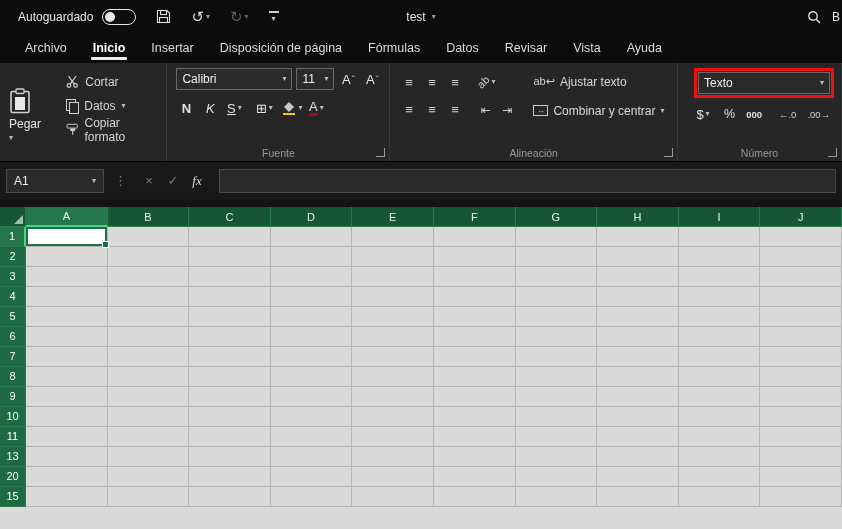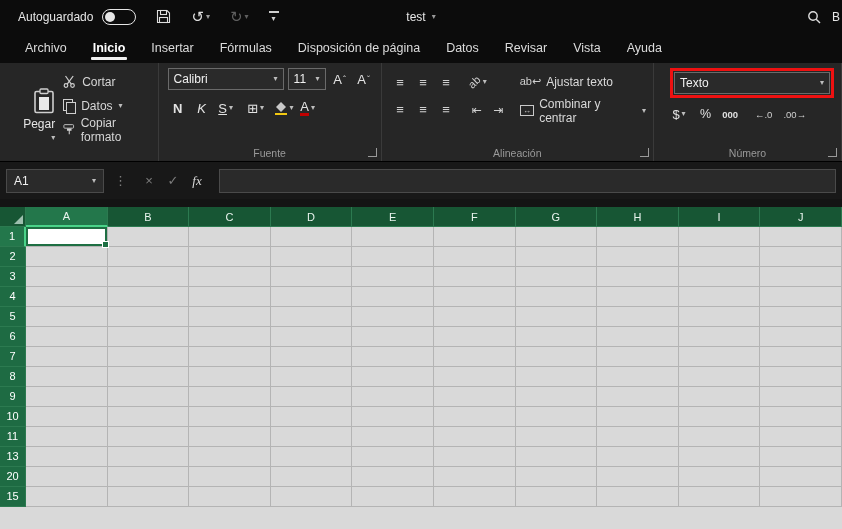--- a/index.html
+++ b/index.html
@@ -29,21 +29,21 @@
   .tab.active::after { content:""; position:absolute; left:11px; right:11px; bottom:3px; height:3px; background:#f0f0f0; border-radius:1px; }
 
   
   .ribbon { height:98px; background:#262626; display:flex; color:#d8d8d8; flex:0 0 auto; }
   .group { display:flex; flex-direction:column; border-right:1px solid #3a3a3a; }
   .g-clip { width:170px; } .g-font { width:226px; } .g-align { width:292px; } .g-num { flex:1; }
   .group-body { flex:1; display:flex; padding:5px 7px 0 9px; }
   .group-footer { height:17px; position:relative; display:flex; align-items:center; justify-content:center; font-size:10.5px; color:#9a9a9a; }
   .launcher { position:absolute; right:4px; bottom:4px; width:9px; height:9px; border-right:1px solid #9a9a9a; border-bottom:1px solid #9a9a9a; }
 
-  .paste-btn { width:52px; display:flex; flex-direction:column; align-items:flex-end; justify-content:center; gap:3px; }
+  .paste-btn { width:52px; display:flex; flex-direction:column; align-items:flex-start; justify-content:center; gap:3px; }
   .paste-btn .lbl { font-size:12px; color:#e6e6e6; }
   .caret { font-size:8px; color:#bdbdbd; line-height:1; }
   .clip-col { display:flex; flex-direction:column; gap:3px; margin-left:8px; padding-top:3px; }
   .small-btn { display:flex; align-items:center; gap:6px; font-size:12px; color:#d6d6d6; height:21px; }
   .copy-ic { position:relative; width:12px; height:14px; flex:0 0 auto; }
   .copy-ic::before, .copy-ic::after { content:""; position:absolute; width:8px; height:10px; border:1px solid #cfcfcf; }
   .copy-ic::before { left:0; top:0; }
   .copy-ic::after { left:3px; top:3px; background:#262626; }
 
   .col-rows { display:flex; flex-direction:column; gap:7px; width:100%; }
@@ -60,21 +60,21 @@
   .lines-icon { font-size:13px; color:#cfcfcf; width:19px; text-align:center; }
   .ind-icon { font-size:12px; color:#cfcfcf; width:18px; text-align:center; }
   .orient { display:inline-block; transform:rotate(-45deg); font-size:11px; color:#cfcfcf; }
   .align-left-col { display:flex; flex-direction:column; gap:9px; width:134px; padding-top:3px; }
   .align-right-col { display:flex; flex-direction:column; gap:8px; padding-top:3px; }
   .txt-btn { display:flex; align-items:center; gap:5px; font-size:12px; color:#d9d9d9; height:21px; }
   .wrap-ic { font-size:11px; color:#cfcfcf; }
   .merge-ic { width:15px; height:11px; border:1px solid #c9c9c9; display:flex; align-items:center; justify-content:center; font-size:8px; color:#c9c9c9; }
 
   .num-col { display:flex; flex-direction:column; gap:5px; width:100%; padding-top:0; }
-  .red-box { border:3px solid #ee1111; padding:1px; width:164px;margin-left:7px; }
+  .red-box { border:3px solid #ee1111; padding:1px; width:140px;margin-left:7px; }
   .red-box .combo { width:100%; border-color:#6a6a6a; }
   .num-row { display:flex; align-items:center; gap:11px; padding-left:6px; font-size:12.5px; color:#e0e0e0; }
   .k000 { font-size:9.5px; letter-spacing:0; font-weight:bold; }
   .dec { font-size:9.5px; color:#d0d0d0; }
 
   
   .formulabar { height:38px; background:#181818; border-top:1px solid #000; display:flex; align-items:center; flex:0 0 auto; }
   .namebox { width:98px; height:24px; margin-left:6px; background:#2a2a2a; border:1px solid #4a4a4a; display:flex; align-items:center; justify-content:space-between; padding:0 7px; font-size:12px; color:#f0f0f0; }
   .vdots { color:#7c7c7c; font-size:13px; margin:0 10px; }
   .fb-btn { width:24px; text-align:center; font-size:13px; color:#7d7d7d; }
@@ -135,22 +135,22 @@
           <path d="M9.2 9.2 L13 13"></path>
         </svg>
       <span>B</span>
     </span>
   </div>
 
   <nav class="tabrow">
       <div class="tab">Archivo</div>
       <div class="tab active">Inicio</div>
       <div class="tab">Insertar</div>
+      <div class="tab">Disposición de página</div>
       <div class="tab">Fórmulas</div>
-      <div class="tab">Disposición de página</div>
       <div class="tab">Datos</div>
       <div class="tab">Revisar</div>
       <div class="tab">Vista</div>
       <div class="tab">Ayuda</div>
     </nav>
 
   <div class="ribbon">
 
     <div class="group g-clip">
       <div class="group-body">

